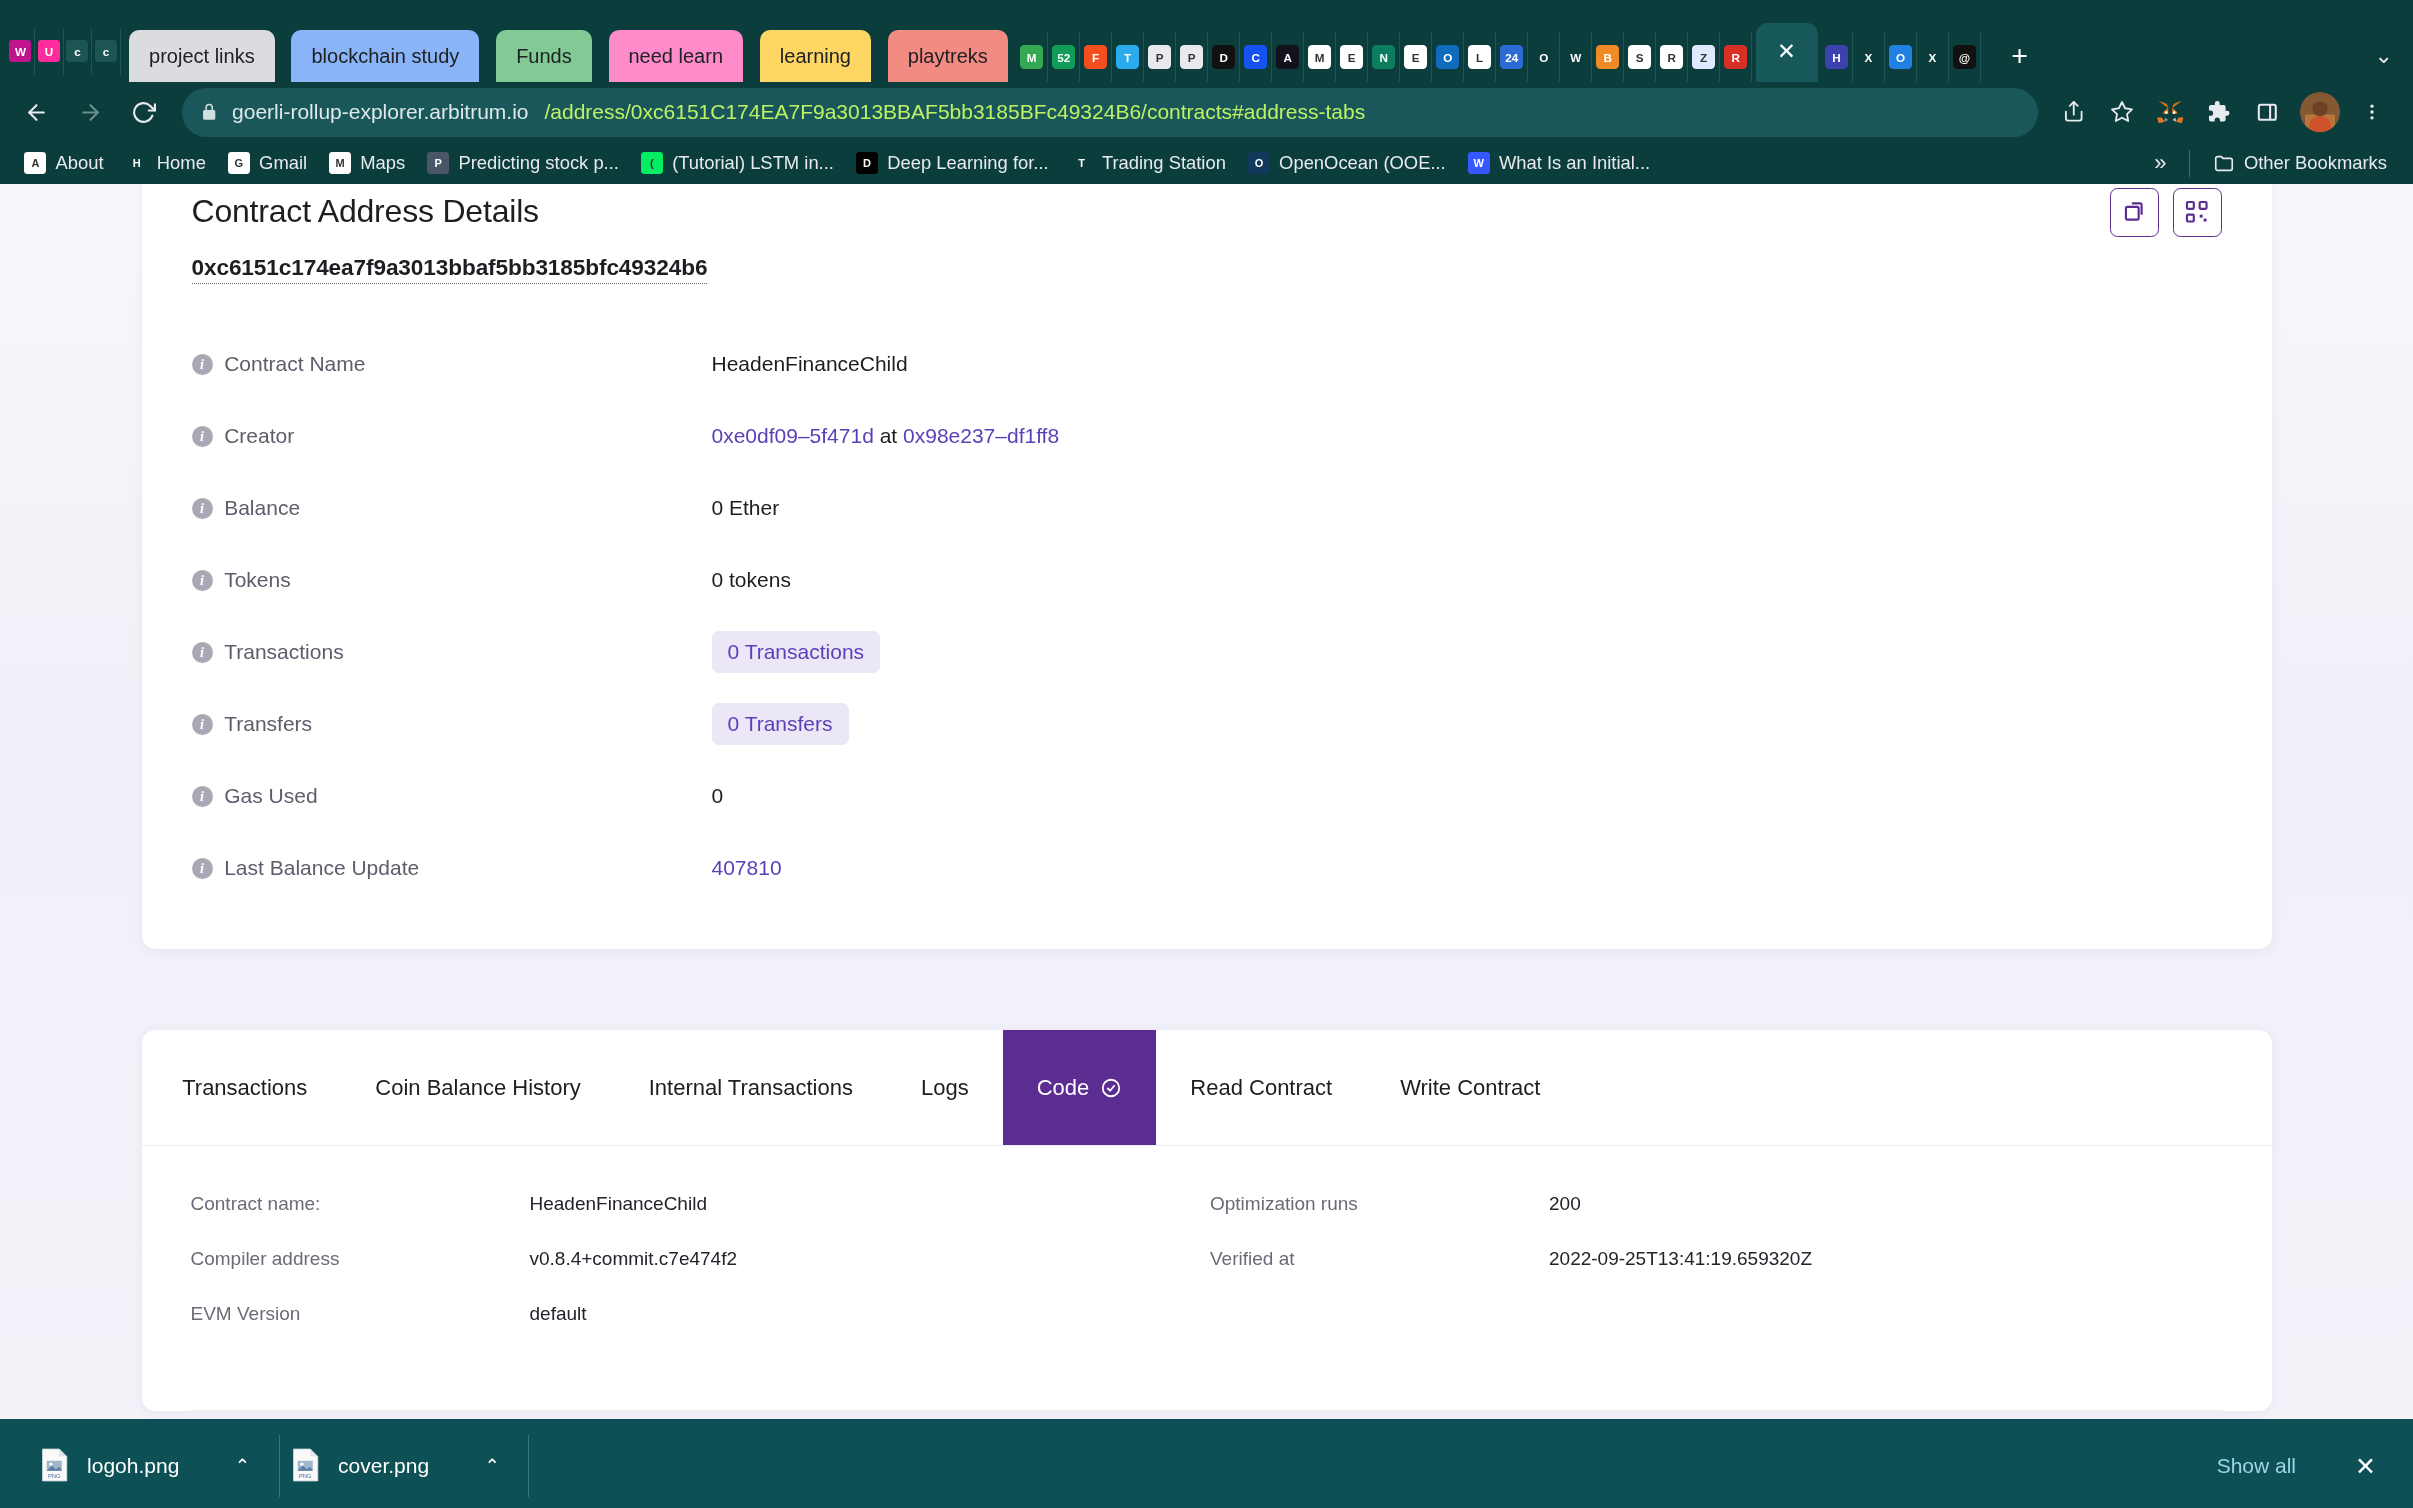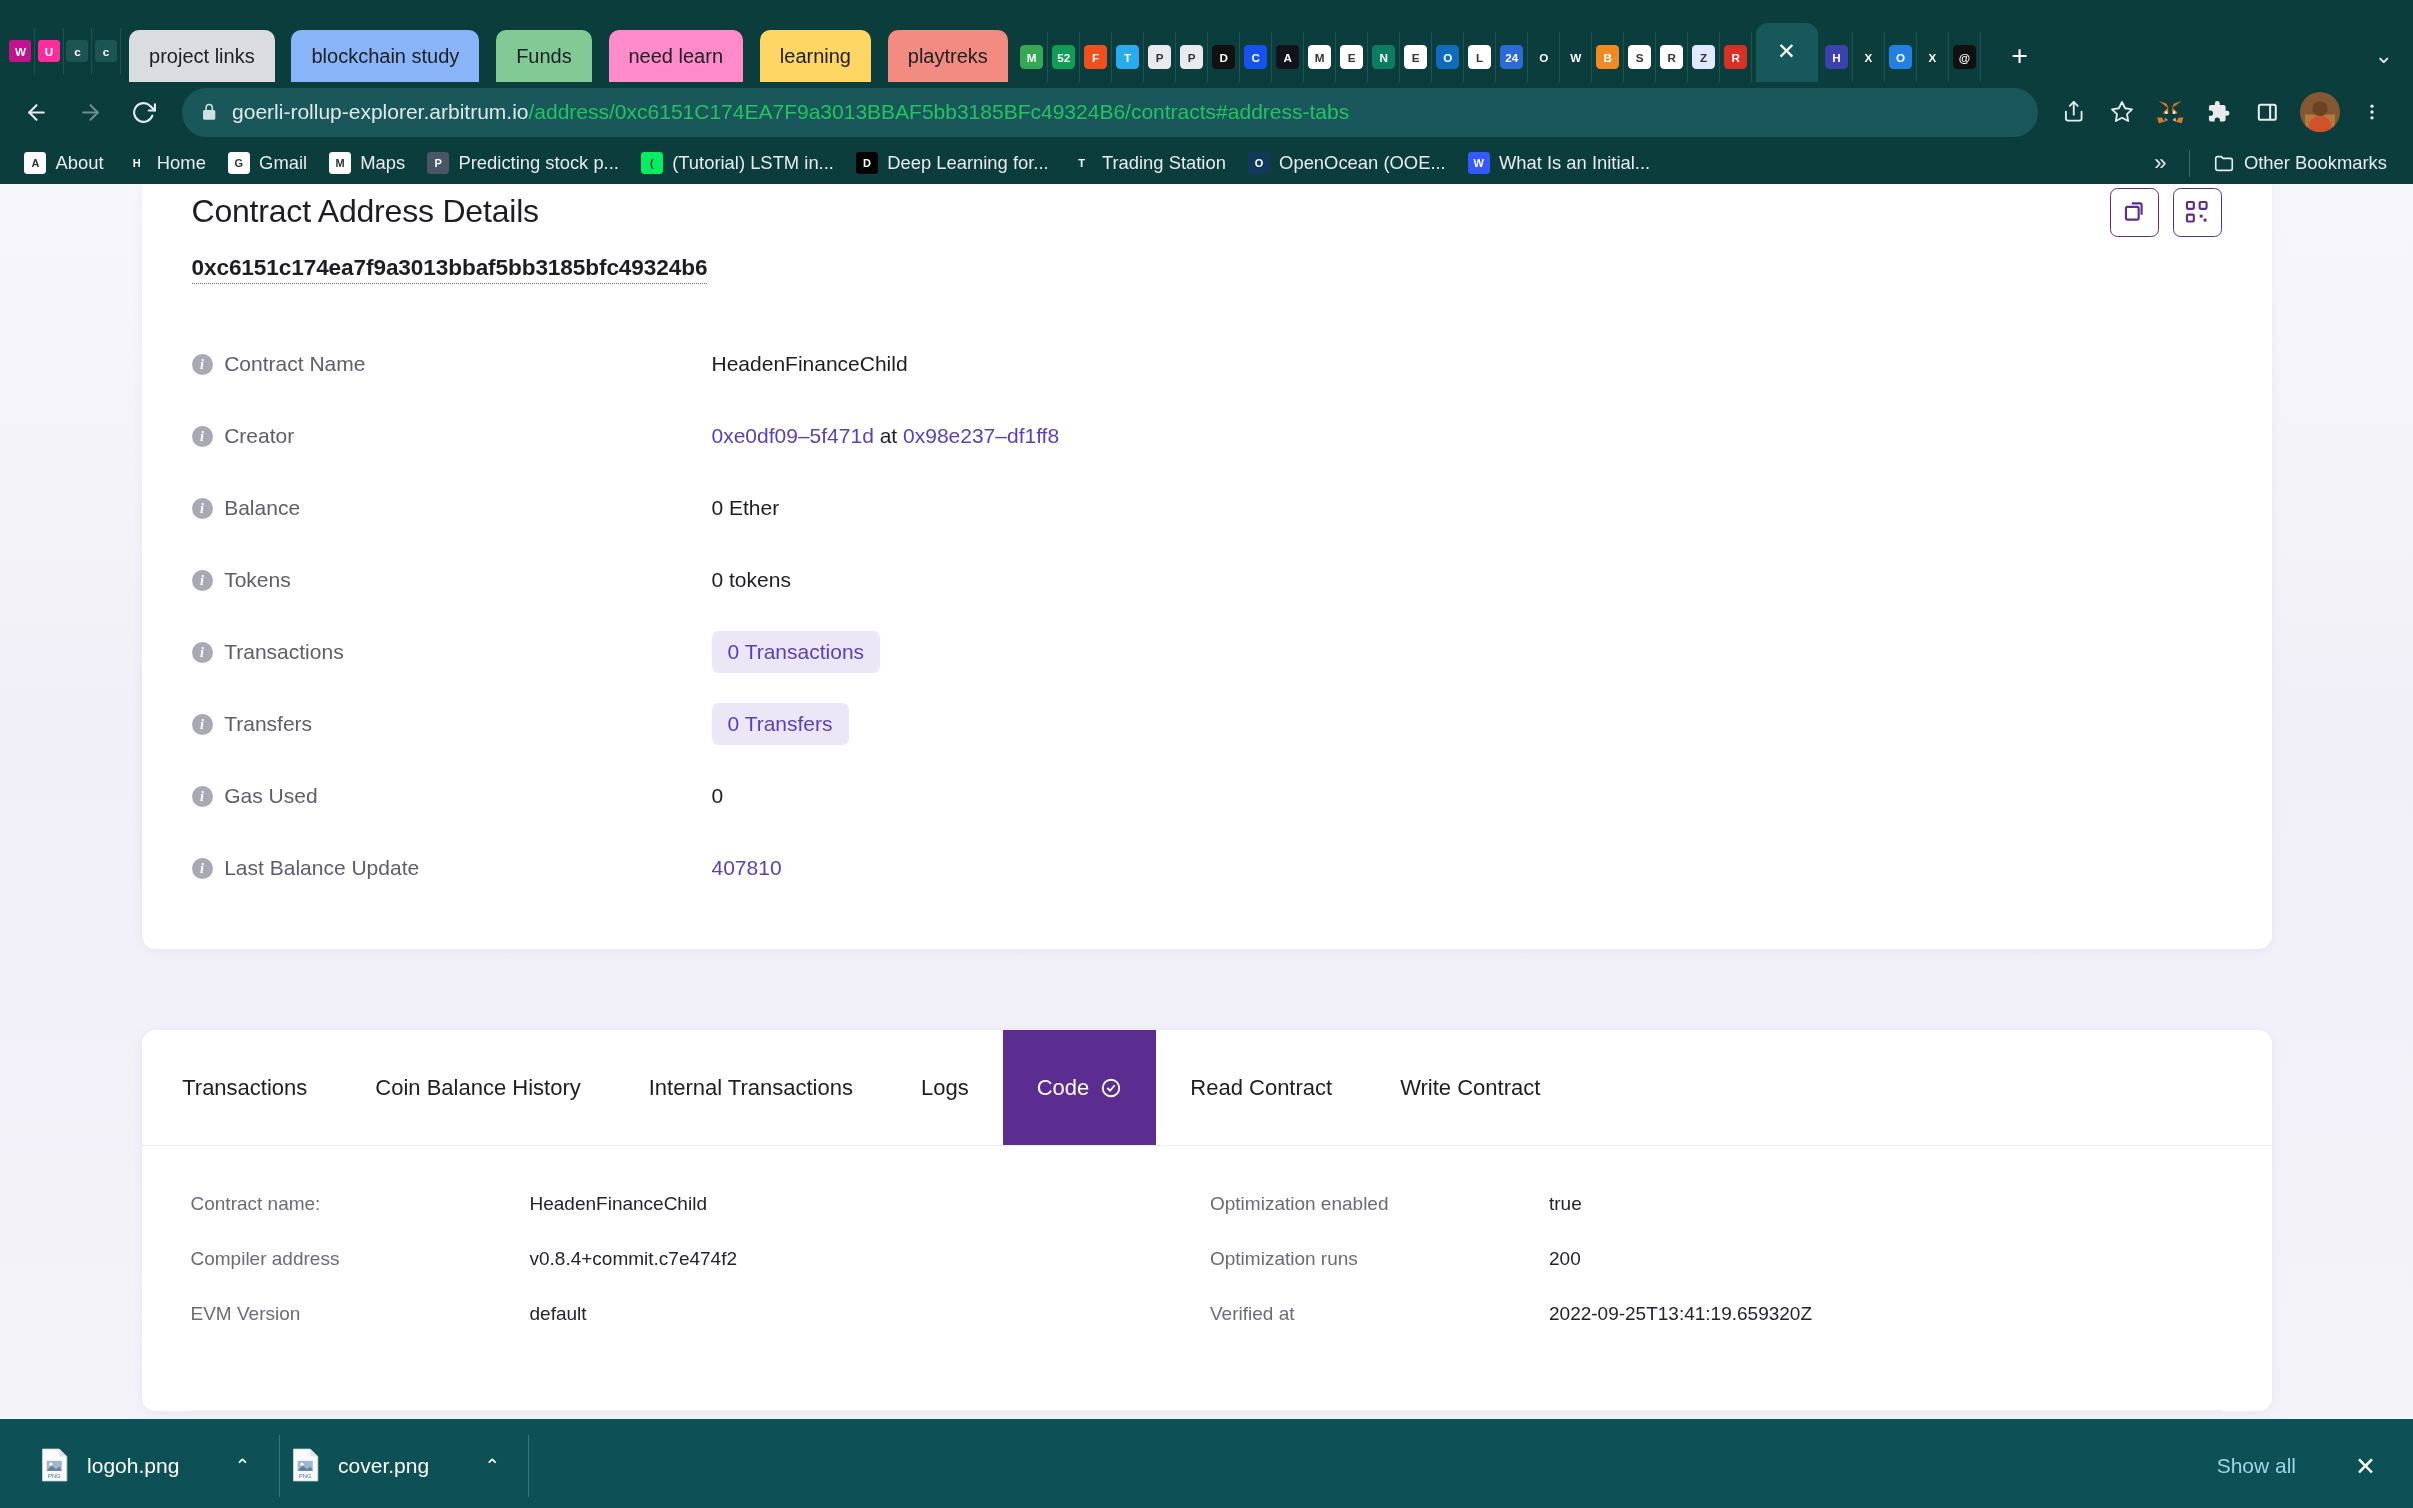--- a/index.html
+++ b/index.html
@@ -95,21 +95,21 @@
     padding: 0 18.4px;
     margin: 0 10px;
     overflow: hidden;
     min-width: 0;
   }
   .omnibox .lock { margin-right: 13.4px; flex: 0 0 auto; display:flex; }
   .url-text {
     font-size: 21px; color: #dfe9e9; white-space: nowrap;
     overflow: hidden; text-overflow: ellipsis;
   }
-  .url-text .dim { color: #22c55e; }
+  .url-text .dim { color: #bef264; margin-left: 16px; }
   .tb-icon {
     width: 45px; height: 45px; border-radius: 50%;
     display: flex; align-items: center; justify-content: center;
     color: #e8eaed; flex: 0 0 auto;
   }
   .avatar-btn { width: 40px; height: 40px; border-radius: 50%; overflow: hidden; margin: 0 6.7px; flex: 0 0 auto; }
 
   
   .bookmarks {
     height: 42px;
@@ -747,24 +747,20 @@
             <div class="meta-key">Compiler address</div>
             <div class="meta-val">v0.8.4+commit.c7e474f2</div>
           </div>
           <div class="meta-row">
             <div class="meta-key">EVM Version</div>
             <div class="meta-val">default</div>
           </div>
         </div>
       <div class="meta-col" id="meta-right">
           <div class="meta-row">
-            <div class="meta-key">Optimization enabled</div>
-            <div class="meta-val">true</div>
-          </div>
-          <div class="meta-row">
             <div class="meta-key">Optimization runs</div>
             <div class="meta-val">200</div>
           </div>
           <div class="meta-row">
             <div class="meta-key">Verified at</div>
             <div class="meta-val">2022-09-25T13:41:19.659320Z</div>
           </div>
         </div>
     </div>
     <div class="meta-divider"></div>

